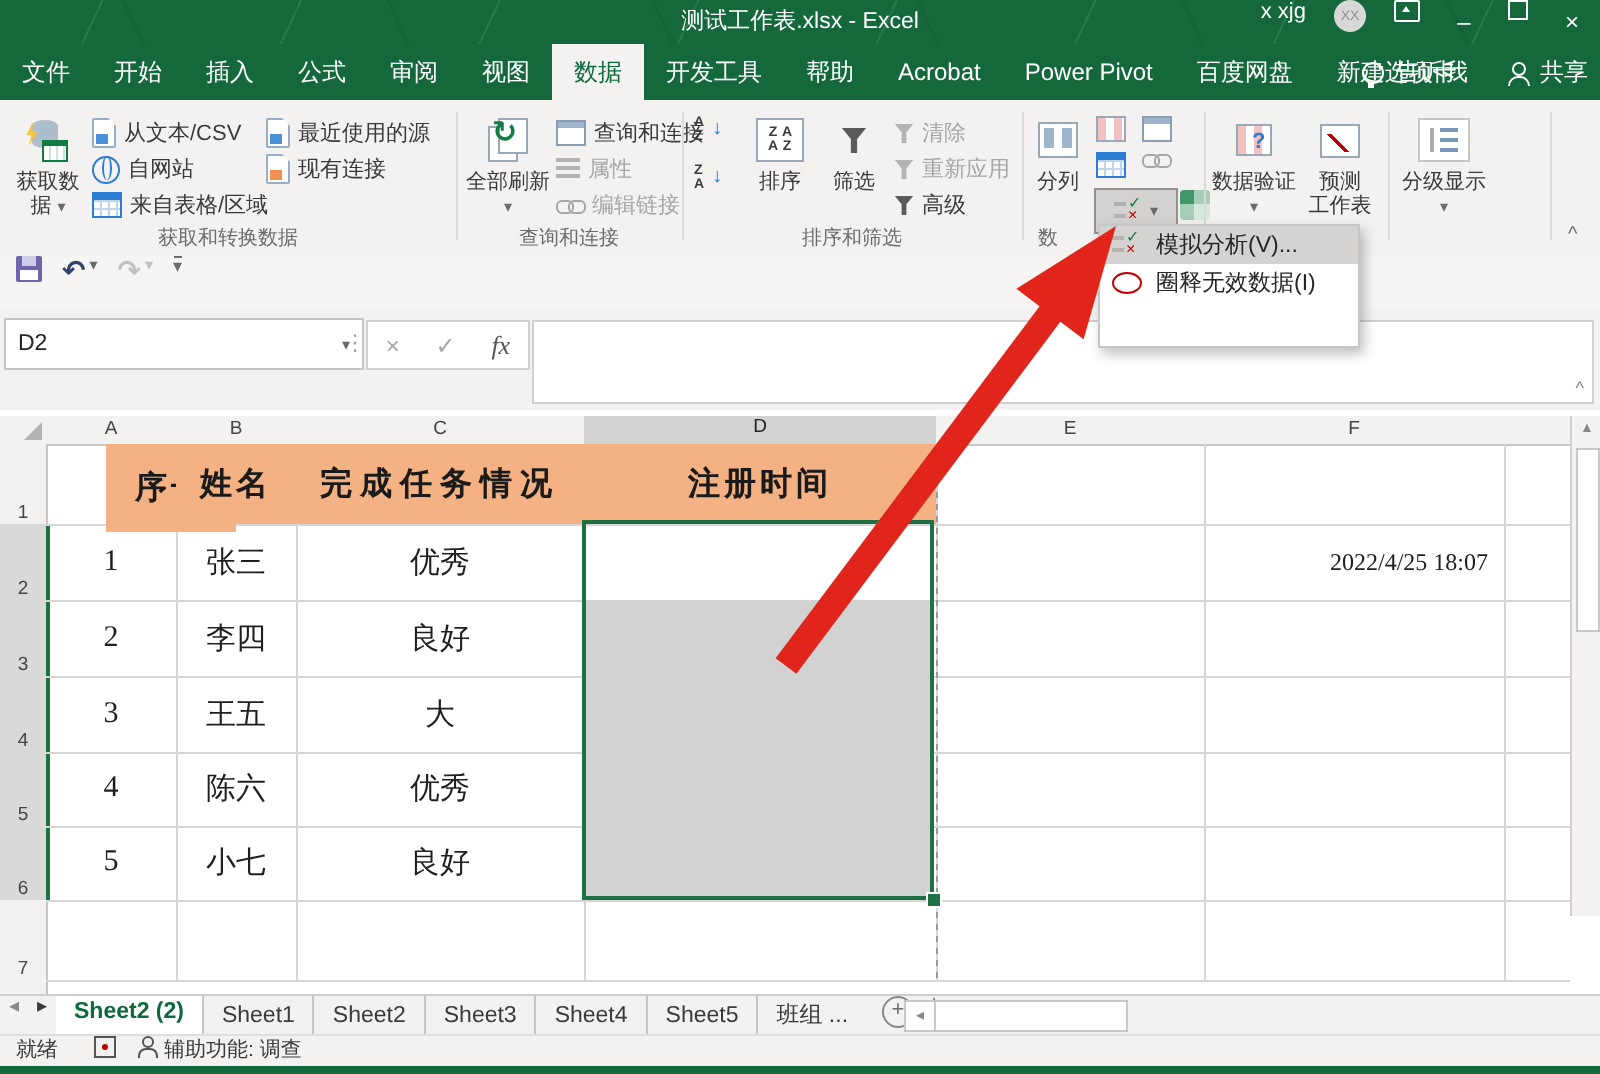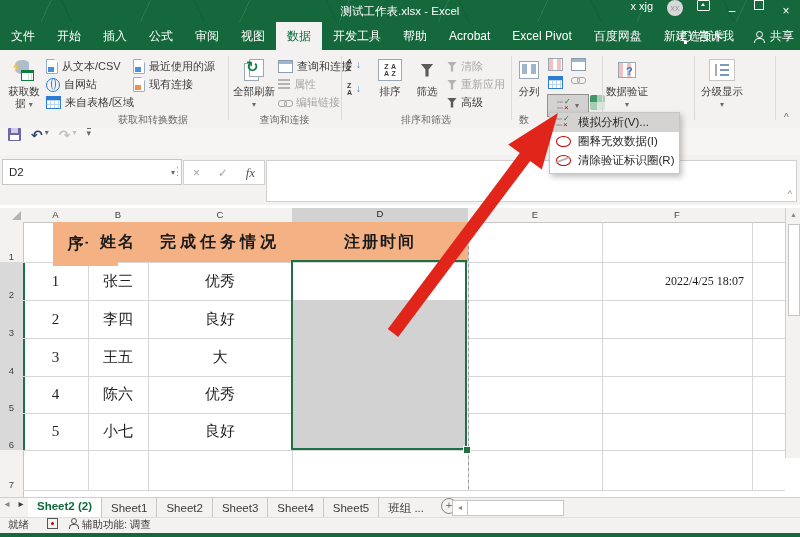--- a/index.html
+++ b/index.html
@@ -184,21 +184,21 @@
     <span class="rtab">文件</span>
     <span class="rtab">开始</span>
     <span class="rtab">插入</span>
     <span class="rtab">公式</span>
     <span class="rtab">审阅</span>
     <span class="rtab">视图</span>
     <span class="rtab active">数据</span>
     <span class="rtab">开发工具</span>
     <span class="rtab">帮助</span>
     <span class="rtab">Acrobat</span>
-    <span class="rtab">Excel Pivot</span>
+    <span class="rtab">Power Pivot</span>
     <span class="rtab">百度网盘</span>
     <span class="rtab">新建选项卡</span>
     <div class="tabrow-right">
       <span class="bulb"></span>
       <span>告诉我</span>
       <span class="person" style="margin-left:14px;"></span>
       <span>共享</span>
     </div>
   </div>
 
@@ -234,21 +234,21 @@
           <span class="acc"></span>
         </span>
       <span>最近使用的源</span>
       </div>
     <div class="smbtn" style="left:133px;top:26px;">
       <span class="doc orange">
           <span class="acc"></span>
         </span>
       <span>现有连接</span>
       </div>
-    <div class="glabel" style="left:0;width:228px;margin-left:39px;">获取和转换数据</div>
+    <div class="glabel" style="left:0;width:228px;">获取和转换数据</div>
     <div class="gdiv" style="left:228px;"></div>
 
     <div class="bigbtn" style="left:232px;">
       <div class="bicon" style="position:relative;">
         <span class="sheet2"></span>
         <span class="refresh-glyph" style="position:absolute;left:14px;top:2px;">↻</span>
       </div>
       <div class="bl">全部刷新</div>
       <div class="bl"><span class="dd">▾</span></div>
     </div>
@@ -348,20 +348,27 @@
     <div class="glabel" style="left:513px;width:26px;text-align:left;padding-left:6px;">数</div>
     <div class="gdiv" style="left:602px;"></div>
 
     <div class="bigbtn" style="left:606px;width:42px;">
       <div class="bicon" style="position:relative;">
         <span class="gridq"></span>
         <span style="position:absolute;left:20px;top:8px;color:#2b7cd3;font-weight:bold;font-size:11px;">?</span>
       </div>
       <div class="bl">数据验证</div>
       <div class="bl"><span class="dd">▾</span></div>
+    </div>
+    <div class="bigbtn" style="left:650px;width:40px;">
+      <div class="bicon">
+          <span class="chart-ic"></span>
+        </div>
+      <div class="bl">预测</div>
+      <div class="bl">工作表</div>
     </div>
     <div class="gdiv" style="left:694px;"></div>
 
     <div class="bigbtn" style="left:700px;width:44px;">
       <div class="bicon">
           <span style="width:24px;height:20px;border:1px solid #c8c6c4;background:#fff;display:flex;align-items:center;justify-content:center;">
             <span class="outline-ic"></span>
           </span>
         </div>
       <div class="bl">分级显示</div>
@@ -501,23 +508,19 @@
       <span class="valid-ic">
         <span class="row1"><span class="bar"></span><span>✓</span></span><br>
         <span class="row2"><span class="bar"></span><span>×</span></span>
       </span>
       <span>模拟分析(V)...</span>
     </div>
     <div class="mi">
       <span class="redoval"></span>
       <span>圈释无效数据(I)</span>
     </div>
-    <div class="mi">
-      <span class="redoval slash"></span>
-      <span>清除验证标识圈(R)</span>
-    </div>
   </div>
 
   <svg id="arrow" width="800" height="537" viewBox="0 0 800 537">
     <polygon points="387.8,329.1 398.2,336.9 530.2,160.9 541.8,169.6 558,113 508.2,144.4 519.8,153.1" fill="#E1251B"></polygon>
   </svg>
 
 </div>
 
 </body></html>

